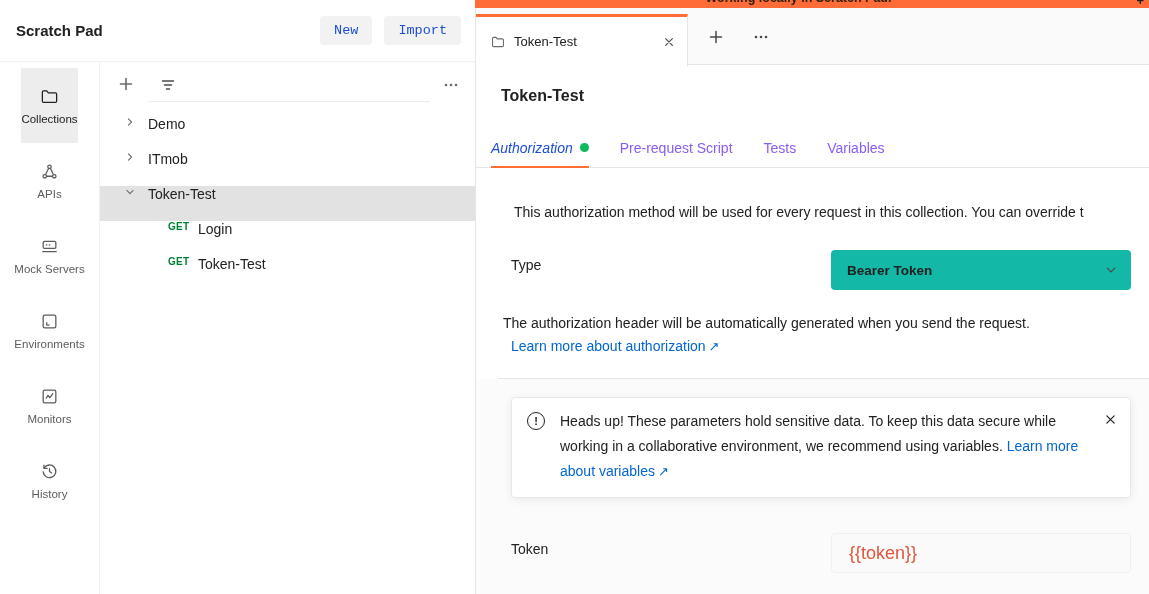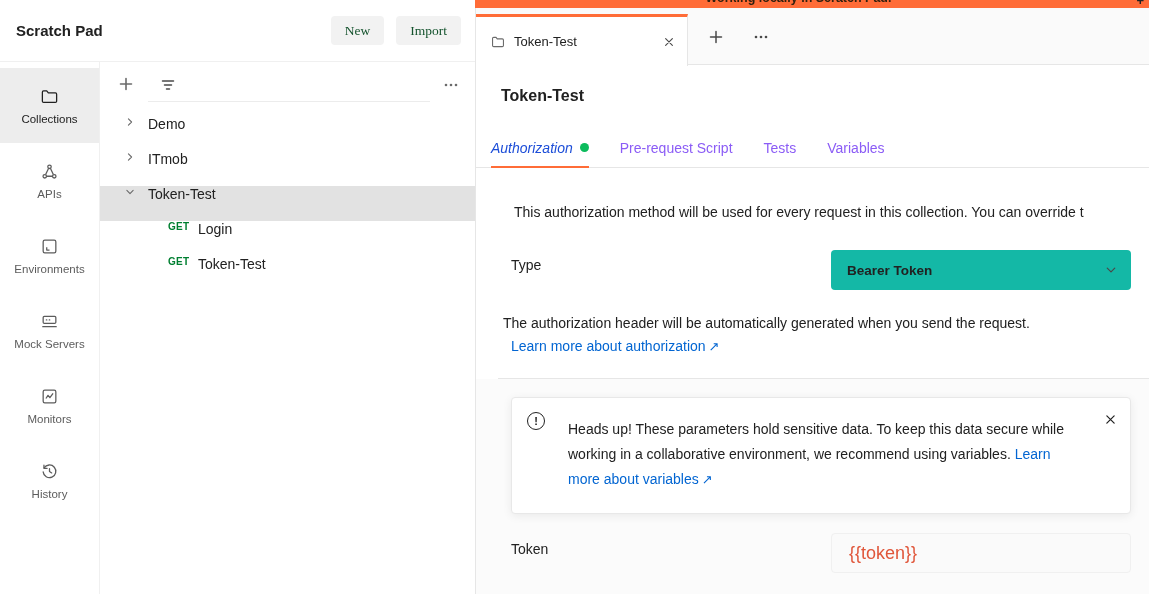--- a/index.html
+++ b/index.html
@@ -15,25 +15,25 @@
   .banner { position:absolute; left:475px; right:0; top:0; height:8px; background:#FF6C37; overflow:hidden; z-index:6; }
   .banner-text { position:absolute; left:48%; transform:translateX(-50%); top:-9px; font-size:12.5px; font-weight:700; color:#33200f; white-space:nowrap; }
   .banner-btn-cut { position:absolute; right:5px; top:-7px; font-size:13px; font-weight:700; color:#222; }
 
   
   .topbar { position:absolute; left:0; top:0; width:475px; height:62px; background:#fff;
             display:flex; align-items:center; padding:0 14px 0 16px; border-bottom:1px solid #F0F0F0; }
   .app-title { font-size:15px; font-weight:700; }
   .topbar-buttons { margin-left:auto; display:flex; gap:12px; }
   .btn { height:29px; padding:0 14px; border:none; border-radius:4px; background:#F2F2F2;
-         color:#14532d; font-family:Liberation Serif, serif; font-size:13.5px; cursor:pointer; }
+         color:#1d4ed8; font-family:Liberation Mono, monospace; font-size:13.5px; cursor:pointer; }
 
   
   .rail { position:absolute; left:0; top:62px; width:100px; bottom:0; background:#fff;
-          border-right:1px solid #F0F0F0; padding-top:6px; display:flex; flex-direction:column; }
+          border-right:1px solid #F0F0F0; padding-top:6px; display:flex; flex-direction:column;align-items:center; }
   .rail-item { height:75px; display:flex; flex-direction:column; align-items:center; justify-content:center;
                gap:7px; color:#5C5C5C; cursor:pointer; }
   .rail-item.active { background:#EDEDED; color:#212121; }
   .rail-label { font-size:11.5px; }
   .rail-icon svg { display:block; }
 
   
   .tree { position:absolute; left:100px; top:62px; width:375px; bottom:0; background:#fff; }
   .tree-toolbar { position:relative; height:46px; }
   .icon-btn { background:none; border:none; padding:0; color:#6B6B6B; cursor:pointer; display:flex; }
@@ -89,21 +89,21 @@
   .divider { position:absolute; left:22px; right:0; top:370px; height:1px; background:#E6E6E6; }
   .lower-bg { position:absolute; left:0; right:0; top:371px; bottom:0; background:#FBFBFB; }
 
   .warning-card { position:absolute; left:35px; top:389px; width:620px; background:#fff;
                   border:1px solid #E8E8E8; border-radius:4px; box-shadow:0 2px 10px rgba(0,0,0,.07);
                   padding:11px 44px 13px 48px; }
   .warn-icon { position:absolute; left:15px; top:14px; width:18px; height:18px; border:1.5px solid #212121;
                border-radius:50%; display:flex; align-items:center; justify-content:center;
                font-size:11px; font-weight:700; }
   .warn-close { position:absolute; right:13px; top:15px; color:#212121; cursor:pointer; display:flex; }
-  .warn-text { margin:8px; line-height:25px; }
+  .warn-text { margin:0; line-height:25px; }
 
   .token-label { position:absolute; left:35px; top:533px; }
   .token-input { position:absolute; left:355px; top:525px; width:300px; height:40px;
                  background:#FAFAFA; border:1px solid #F0F0F0; border-radius:4px;
                  padding:0 17px; font-family:inherit; font-size:18px; color:#E0563A; outline:none; }
 </style>
 </head>
 <body>
 
 <div class="app">
@@ -136,35 +136,35 @@
             <circle cx="12" cy="6" r="2.2"></circle>
             <circle cx="6" cy="18" r="2.2"></circle>
             <circle cx="18" cy="18" r="2.2"></circle>
             <path d="M10.9 8 7.1 15.9M13.1 8l3.8 7.9M8.2 18h7.6"></path>
           </svg>
       </span>
       <span class="rail-label">APIs</span>
     </div>
     <div class="rail-item">
       <span class="rail-icon">
+        <svg width="19" height="19" viewBox="0 0 24 24" fill="none" stroke="currentColor" stroke-width="1.6" stroke-linecap="round">
+            <rect x="4" y="5.5" width="16" height="9" rx="1.5"></rect>
+            <path d="M3.5 18.5h17M8 10h.6M11.7 10h.6"></path>
+          </svg>
+      </span>
+      <span class="rail-label">Mock Servers</span>
+    </div>
+    <div class="rail-item">
+      <span class="rail-icon">
         <svg width="19" height="19" viewBox="0 0 24 24" fill="none" stroke="currentColor" stroke-width="1.6" stroke-linejoin="round">
             <rect x="4" y="4" width="16" height="16" rx="2"></rect>
             <path d="M8.5 13v3.5H12"></path>
           </svg>
       </span>
       <span class="rail-label">Environments</span>
-    </div>
-    <div class="rail-item">
-      <span class="rail-icon">
-        <svg width="19" height="19" viewBox="0 0 24 24" fill="none" stroke="currentColor" stroke-width="1.6" stroke-linecap="round">
-            <rect x="4" y="5.5" width="16" height="9" rx="1.5"></rect>
-            <path d="M3.5 18.5h17M8 10h.6M11.7 10h.6"></path>
-          </svg>
-      </span>
-      <span class="rail-label">Mock Servers</span>
     </div>
     <div class="rail-item">
       <span class="rail-icon">
         <svg width="19" height="19" viewBox="0 0 24 24" fill="none" stroke="currentColor" stroke-width="1.6" stroke-linejoin="round">
             <rect x="4" y="4" width="16" height="16" rx="2"></rect>
             <path d="M7.5 14.5l2.6-4 2.4 3 4-5.5"></path>
           </svg>
       </span>
       <span class="rail-label">Monitors</span>
     </div>

